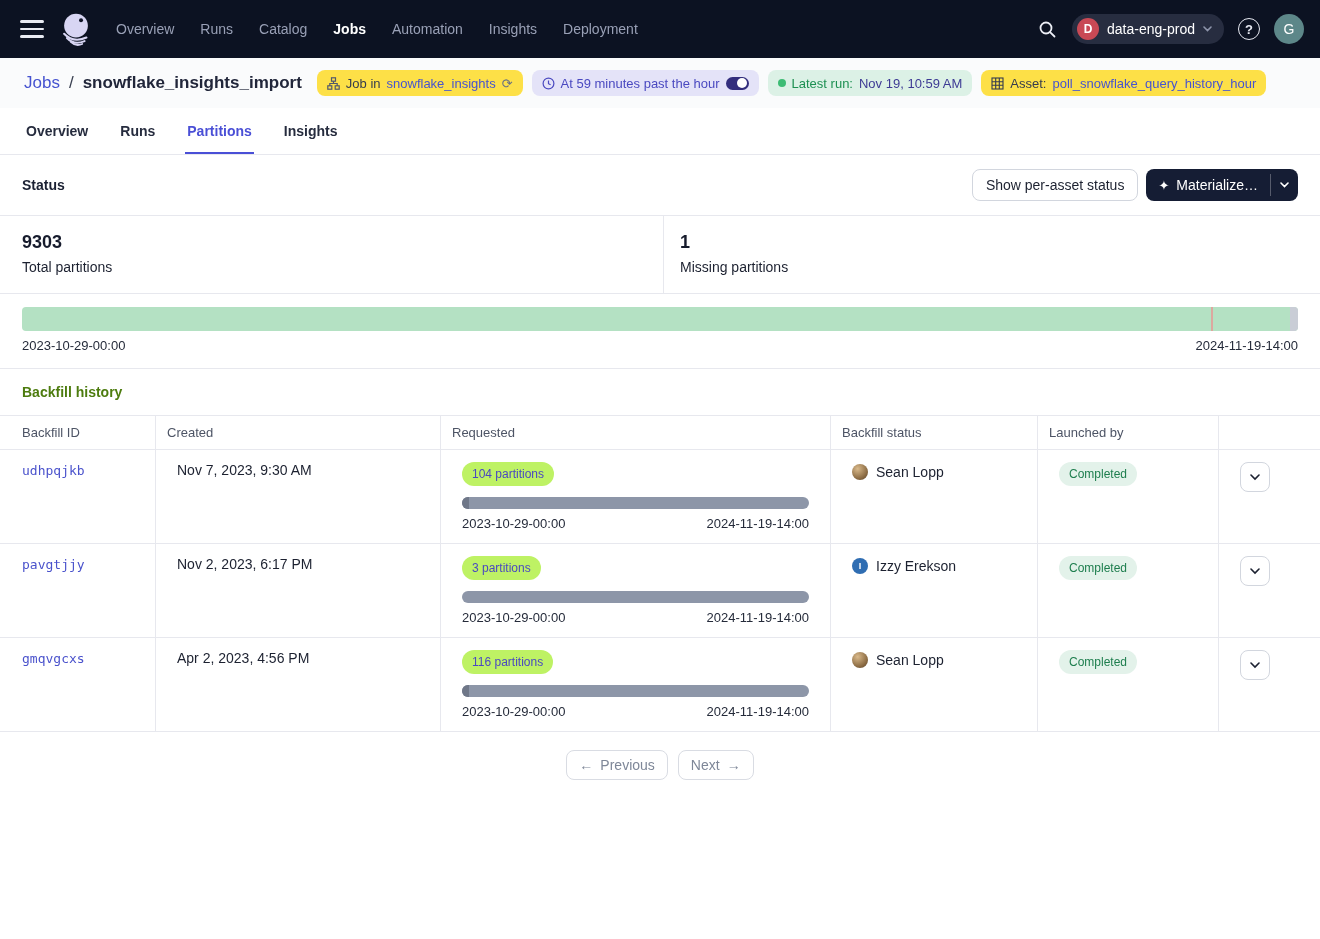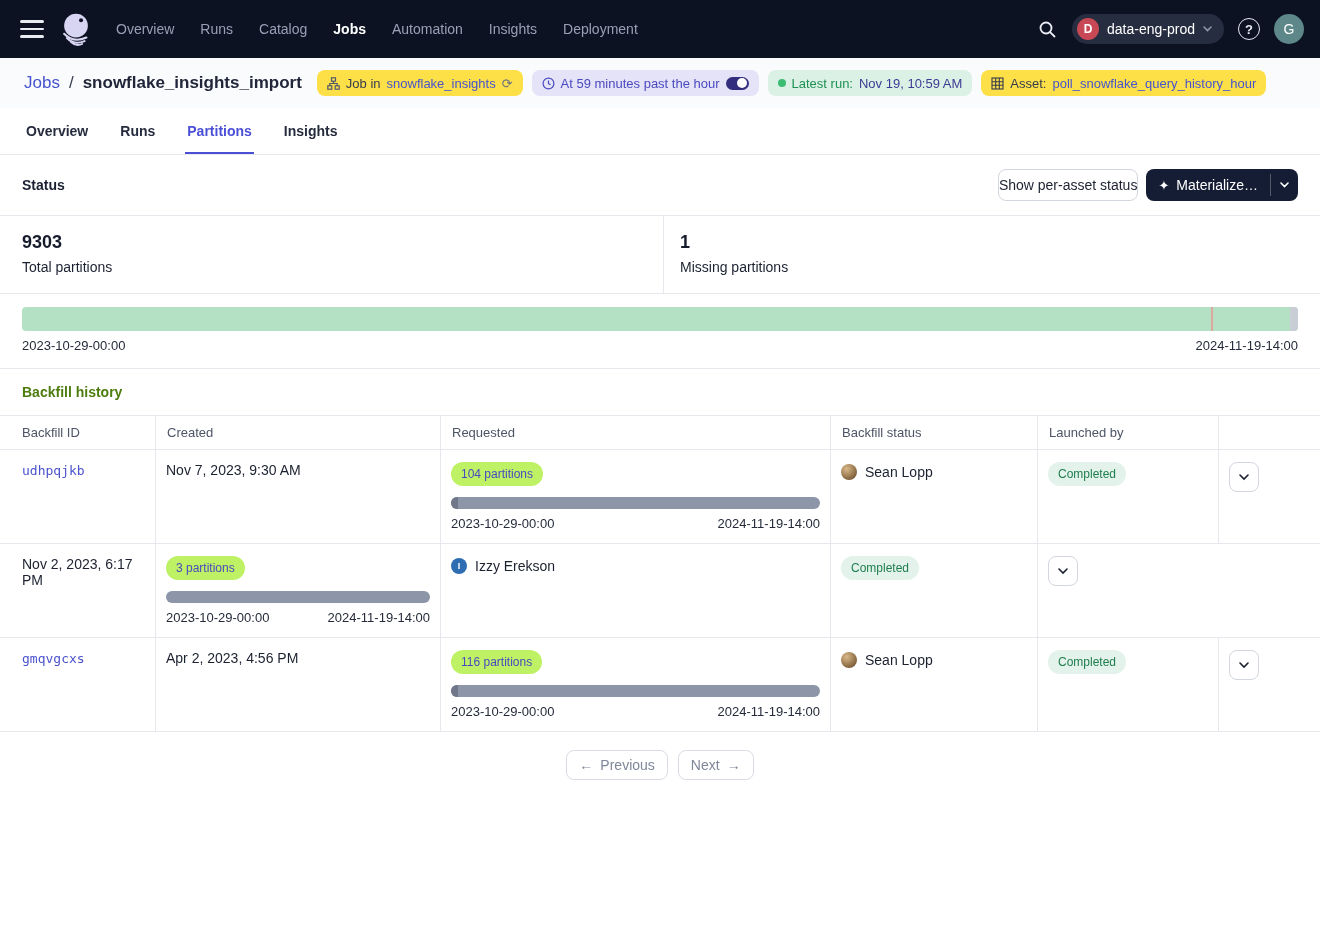--- a/index.html
+++ b/index.html
@@ -46,21 +46,21 @@
   
   .tabs { display:flex; gap:28px; padding:0 24px; border-bottom:1px solid #e7e8ee; background:#fff; }
   .tab { padding:15px 2px 13px; font-size:14px; font-weight:700; color:#262c3e; cursor:pointer;
     border-bottom:2px solid transparent; }
   .tab.active { color:#4a4fd6; border-bottom-color:#4a4fd6; }
 
   
   .status-row { height:60px; display:flex; align-items:center; padding:0 22px; }
   .sec-title { font-size:14px; font-weight:700; color:#1a2032; }
   .status-actions { margin-left:auto; display:flex; align-items:center; gap:8px; }
-  .btn-outline { height:32px; padding:0 0; border:1px solid #d2d6de; border-radius:8px; background:#fff;
+  .btn-outline { height:32px; padding:0 13px; border:1px solid #d2d6de; border-radius:8px; background:#fff;
     font-size:14px; color:#1c2130; display:flex; align-items:center; cursor:pointer;
     font-family:"Liberation Sans", sans-serif; }
   .btn-dark { display:flex; align-items:stretch; background:#151d34; border-radius:8px; height:32px;
     color:#fff; font-size:14px; overflow:hidden; }
   .btn-dark-main { display:flex; align-items:center; gap:7px; padding:0 12px; cursor:pointer; }
   .btn-dark-div { width:1px; background:rgba(255,255,255,.28); margin:5px 0; }
   .btn-dark-caret { width:27px; display:flex; align-items:center; justify-content:center; cursor:pointer; }
   .sparkle { font-size:13px; }
 
   
@@ -75,21 +75,21 @@
   .pbar { position:relative; height:24px; background:#b4e1c3; border-radius:4px; overflow:hidden; }
   .pbar-failed { position:absolute; top:0; bottom:0; left:93.2%; width:2px; background:#dca89f; }
   .pbar-missing { position:absolute; top:0; bottom:0; right:0; width:8px; background:#c9cdd6; }
   .pbar-dates { display:flex; justify-content:space-between; font-size:13px; color:#252b3a; padding:7px 0 15px; }
 
   
   .bf-title-row { padding:15px 22px; font-size:14px; font-weight:700; color:#4d7c0f; border-top:1px solid #e7e8ee; }
   .tr { display:grid; grid-template-columns:155px 285px 390px 207px 181px 102px; border-top:1px solid #e7e8ee; }
   .tbl-foot { border-top:1px solid #e7e8ee; }
   .th { padding:9px 11px; font-size:13px; color:#4d5465; }
-  .td { padding:12px 10px; font-size:14px; }
+  .td { padding:12px 21px; font-size:14px; }
   .th + .th, .td + .td { border-left:1px solid #e7e8ee; }
   .th:first-child, .td:first-child { padding-left:22px; }
   .tr.body { min-height:86px; }
   .id-link { font-family:"DejaVu Sans Mono", monospace; font-size:13px; color:#4a52cc; text-decoration:none; cursor:pointer; }
   .req-pill { display:inline-block; background:#bef264; color:#4a49c0; border-radius:12px; padding:5px 10px; font-size:12px; }
   .req-bar { margin-top:11px; height:12px; background:#8d96a8; border-radius:6px; position:relative; overflow:hidden; }
   .req-cap { position:absolute; left:0; top:0; bottom:0; width:7px; background:#6f7788; }
   .req-dates { display:flex; justify-content:space-between; margin-top:7px; font-size:13px; color:#252b3a; }
   .user { display:flex; align-items:center; gap:8px; color:#1c2130; padding-top:2px; }
   .avatar-photo { width:16px; height:16px; border-radius:50%; flex:0 0 16px;
@@ -285,20 +285,21 @@
     <div class="td">
         <button class="menu-btn">
       <svg width="10" height="7" viewBox="0 0 10 7" fill="none" stroke="#1c2130" stroke-width="1.6" stroke-linecap="round">
             <polyline points="1,1 5,5 9,1"></polyline>
           </svg>
         </button>
     </div>
   </div>
 
   <div class="tr body">
+    <div class="td"><a class="id-link">pavgtjjy</a></div>
     <div class="td">Nov 2, 2023, 6:17 PM</div>
     <div class="td">
       <span class="req-pill">3 partitions</span>
       <div class="req-bar"></div>
       <div class="req-dates">
         <span>2023-10-29-00:00</span>
         <span>2024-11-19-14:00</span>
       </div>
     </div>
     <div class="td">

